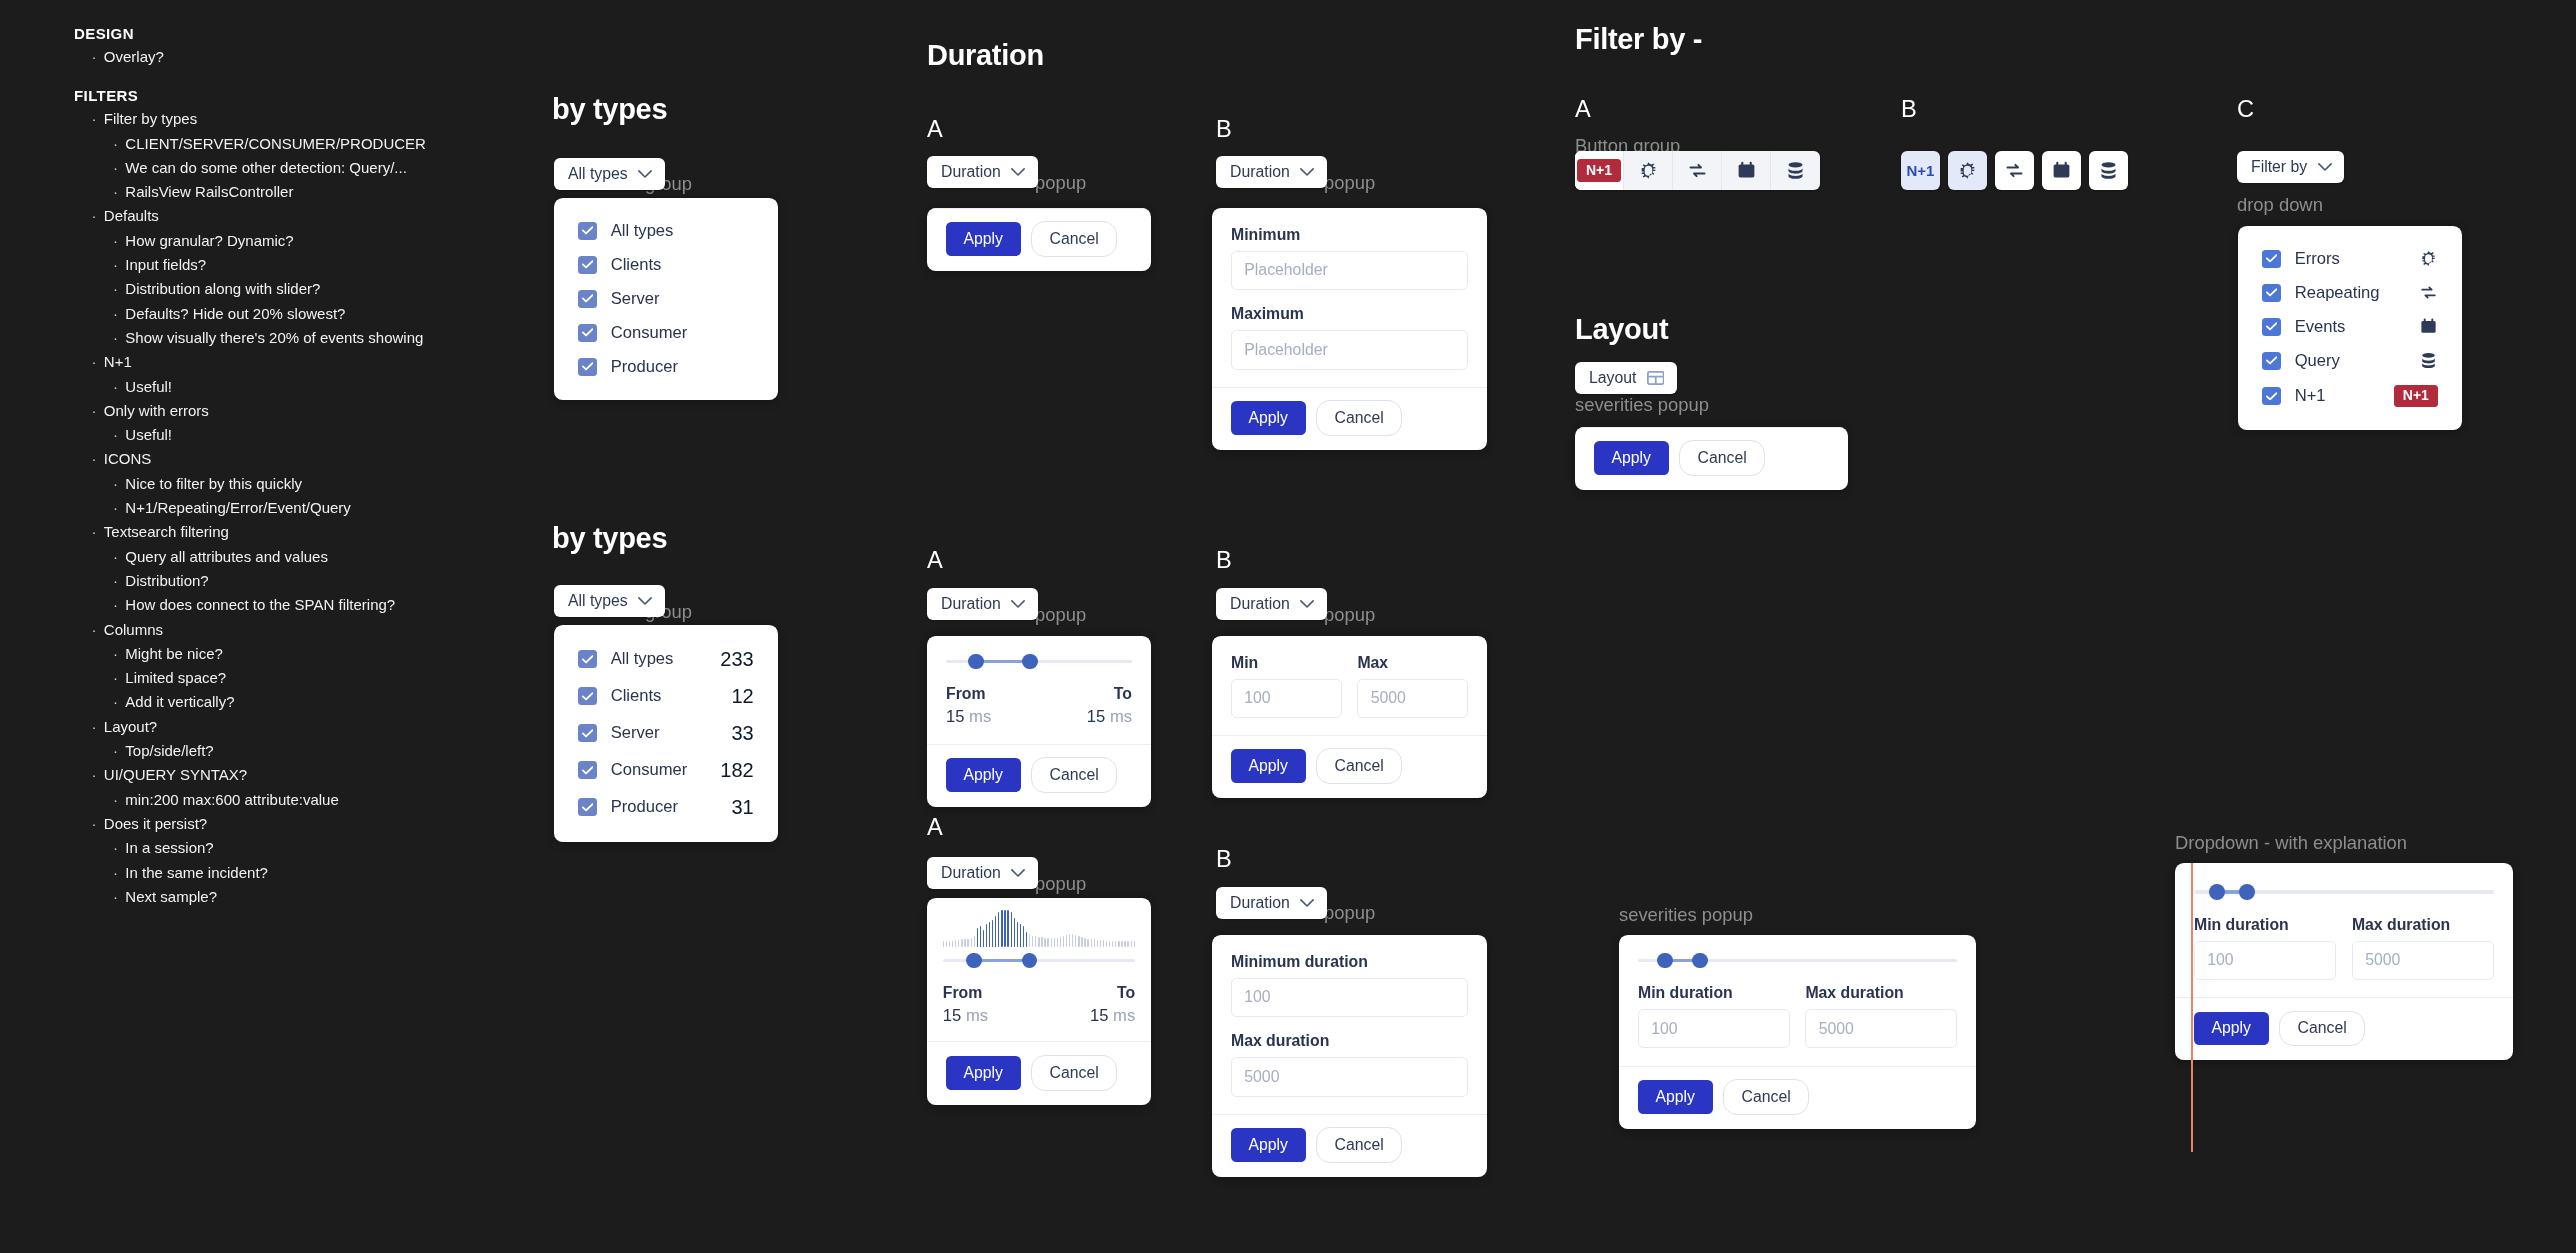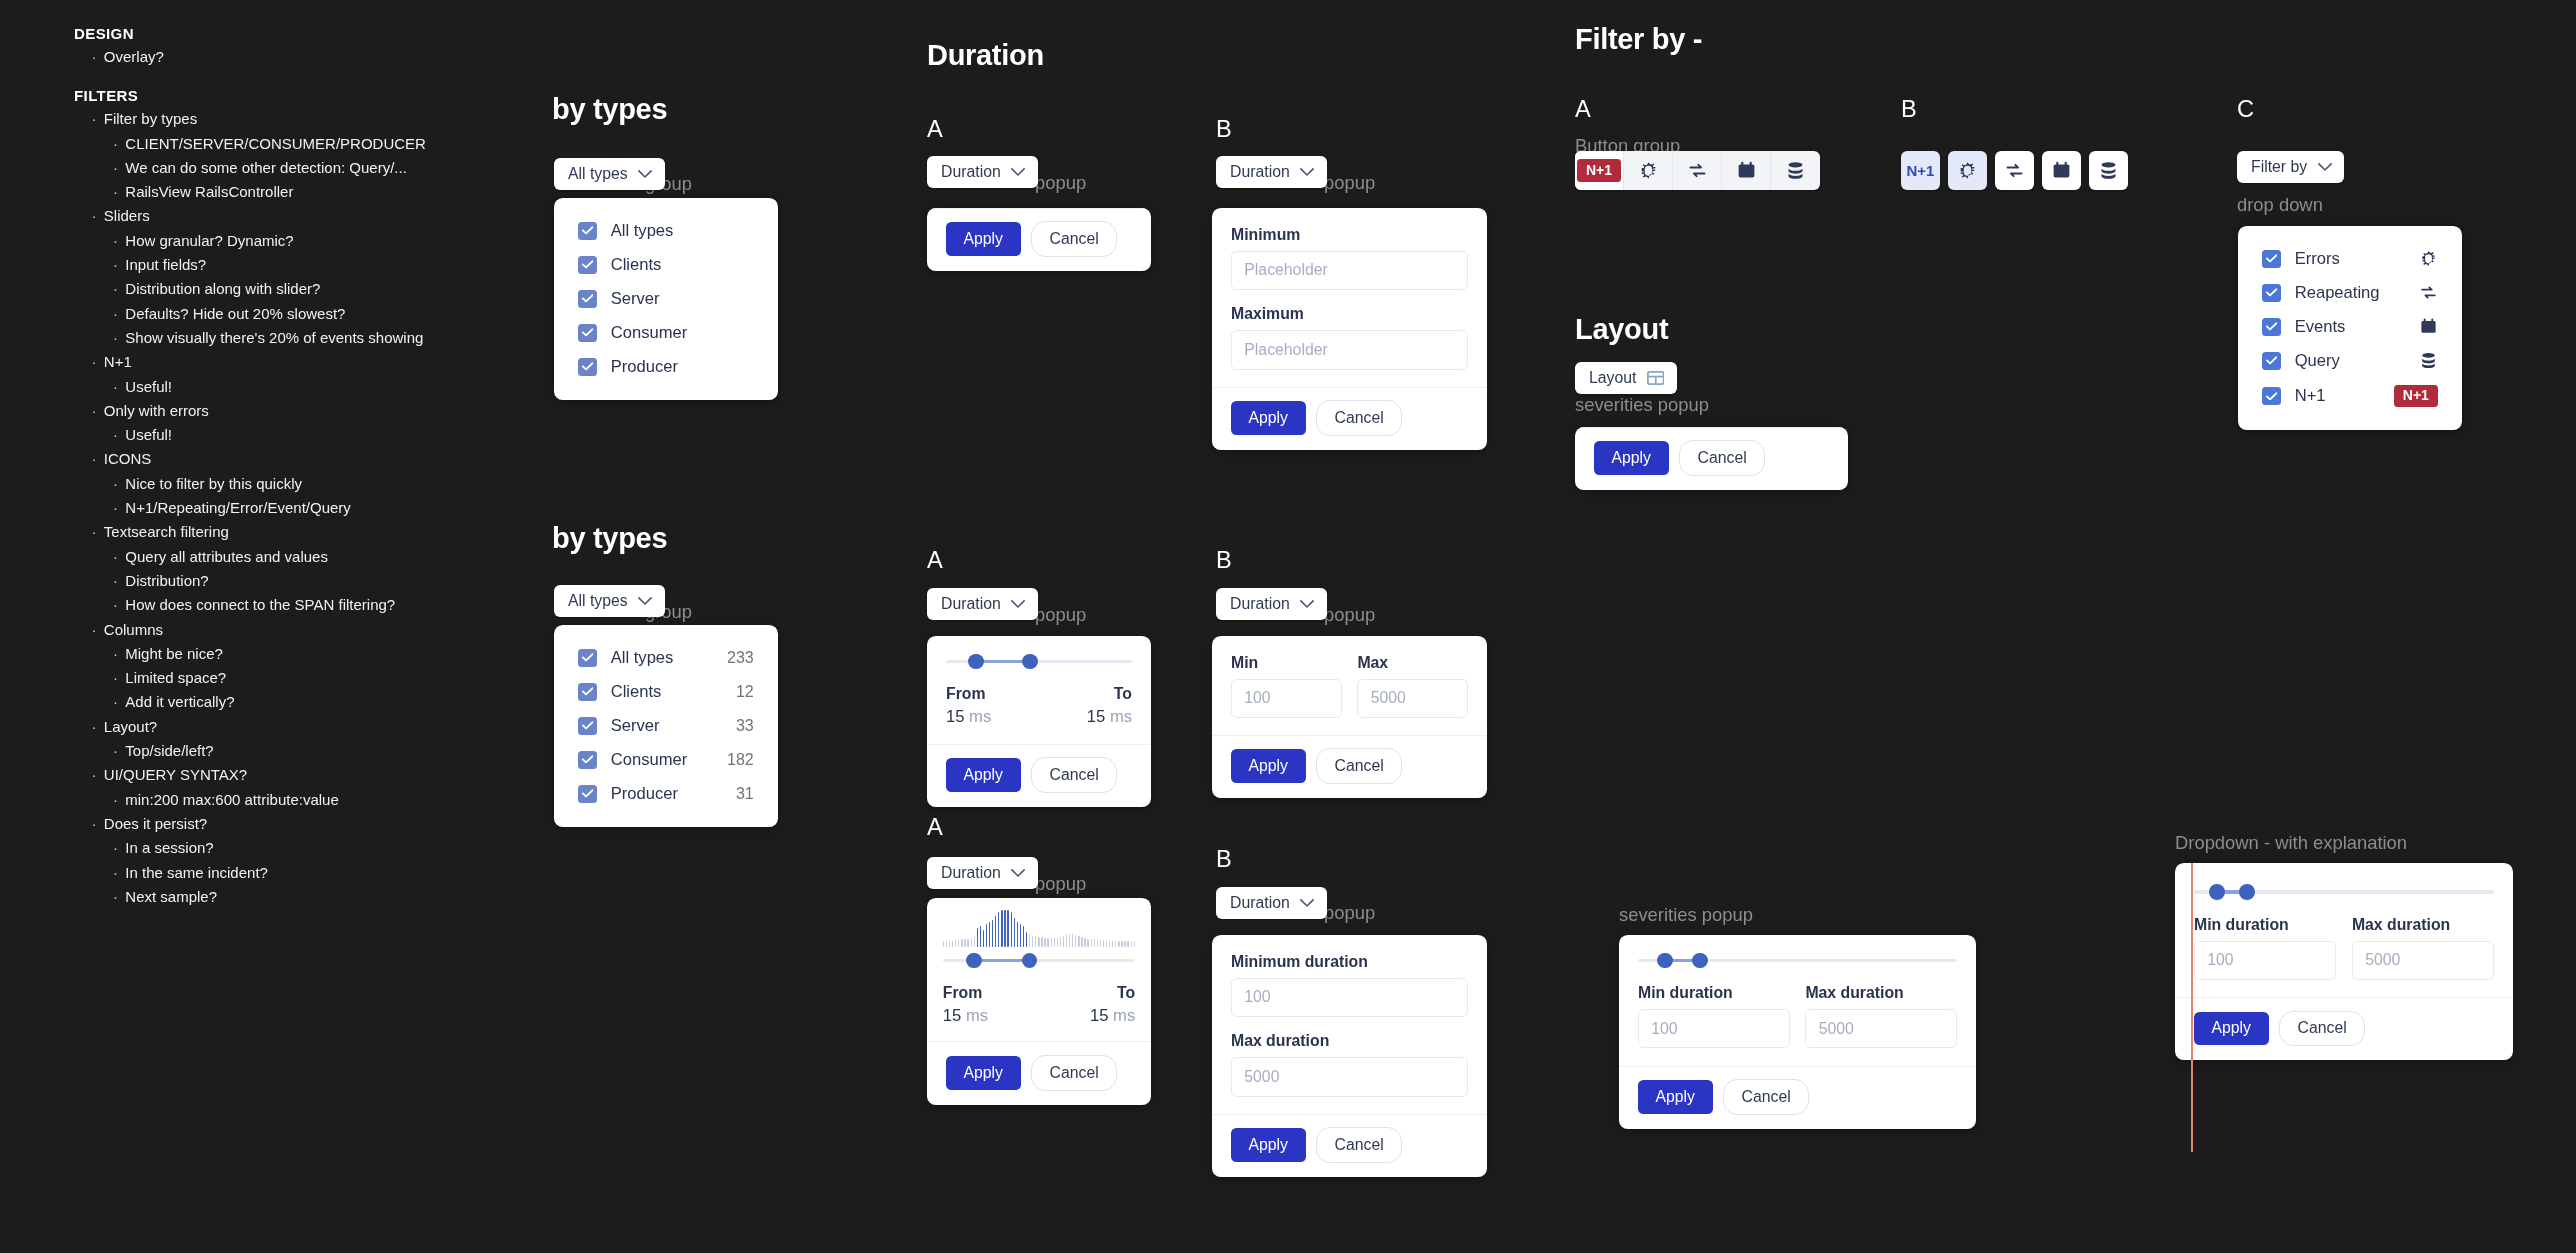--- a/index.html
+++ b/index.html
@@ -56,21 +56,21 @@
 
   
   .chk-row { display: flex; align-items: center; gap: 14px; padding: 7px 5.3px; }
   .chk {
     width: 18.4px; height: 18.4px; flex: 0 0 18.4px; border-radius: 3.5px; background: #6b84c9;
     display: flex; align-items: center; justify-content: center;
   }
   .chk.bright { background: #4c76d8; }
   .chk svg { display: block; }
   .chk-label { font-size: 16.6px; color: #2a3350; flex: 1 1 auto; white-space: nowrap; }
-  .chk-count { font-size: 16px; color: #737373; }
+  .chk-count { font-size: 20px; color: #0f172a; }
   .chk-icon { color: #2e3a57; display: flex; align-items: center; }
 
   .field-label { font-size: 15.8px; font-weight: 700; color: #2a3350; margin-bottom: 7px; }
   .field {
     width: 100%; border: 0.9px solid #e6e9ef; border-radius: 5.3px;
     padding: 9.6px 12.3px; font-size: 15.8px; color: #2a3350;
     font-family: inherit; background: #fff;
   }
   .field::placeholder { color: #a7aec0; }
 
@@ -156,21 +156,21 @@
         <div class="note-l2">
           <span class="b">·</span>
           <span>We can do some other detection: Query/...</span>
         </div>
         <div class="note-l2">
           <span class="b">·</span>
           <span>RailsView RailsController</span>
         </div>
         <div class="note-l1">
           <span class="b">·</span>
-          <span>Sliders</span>
+          <span>Defaults</span>
         </div>
         <div class="note-l2">
           <span class="b">·</span>
           <span>How granular? Dynamic?</span>
         </div>
         <div class="note-l2">
           <span class="b">·</span>
           <span>Input fields?</span>
         </div>
         <div class="note-l2">

